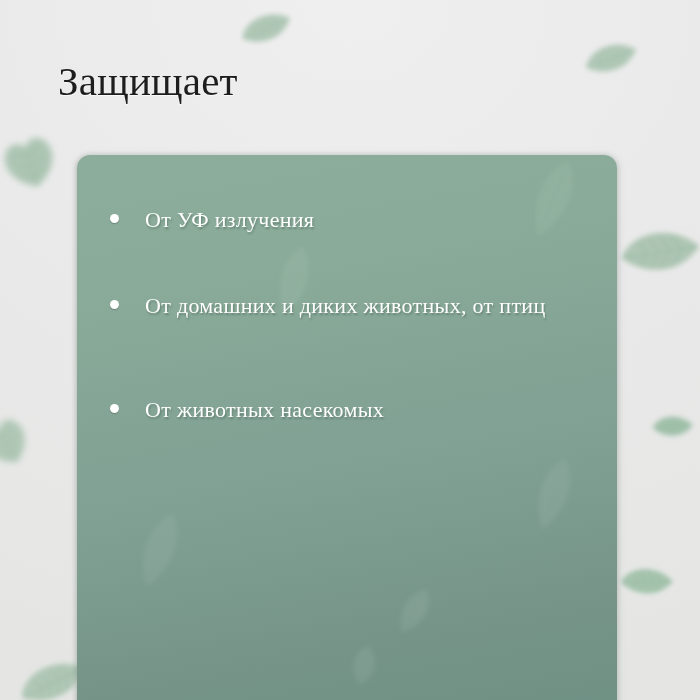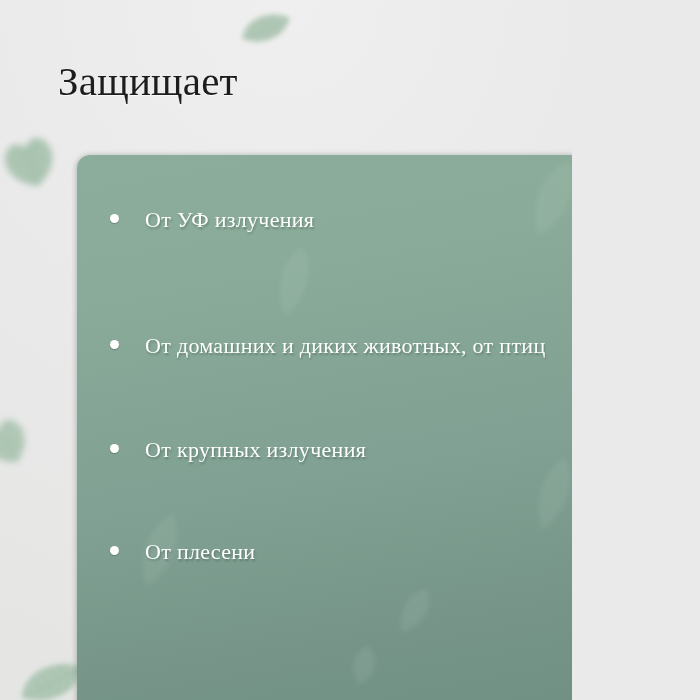--- a/index.html
+++ b/index.html
@@ -9,21 +9,21 @@
     overflow:hidden;
   }
 
   body {
     font-family:"Liberation Serif", "DejaVu Serif", serif;
     background:#eaeaea;
   }
 
   #slide {
     position:relative;
-    width:572px;
+    width:700px;
     height:700px;
     background:
       radial-gradient(120% 100% at 50% 0%, #efefef 0%, #e9e9e9 55%, #e5e6e4 100%);
     overflow:hidden;
   }
 
   
   .leaf-layer {
     position:absolute;
     inset:0;
@@ -101,21 +101,21 @@
   .btext {
     color:#ffffff;
     font-size:22px;
     line-height:46px;
     letter-spacing:0.3px;
     max-width:432px;
     text-shadow:1px 2px 2px rgba(62,86,75,0.45);
   }
 
   .b1 { margin-top:0px;  }
-  .b2 { margin-top:80px; }
+  .b2 { margin-top:40px; }
   .b3 { margin-top:58px; }
   .b4 { margin-top:56px; }
 </style>
 </head>
 <body>
 
 <div id="slide">
 
   <div class="leaf-layer" id="leaf-layer">
       <div class="leaf" style="left: 243px; top: 5px; width: 44px; height: 46px; transform: rotate(25deg); filter: blur(2.6px); opacity: 0.85;">
@@ -294,23 +294,19 @@
         <span class="btext">От УФ излучения</span>
       </div>
 
       <div class="bullet b2">
         <span class="dot"></span>
         <span class="btext">От домашних и диких животных, от птиц</span>
       </div>
 
       <div class="bullet b3">
         <span class="dot"></span>
-        <span class="btext">От крупных излучения</span>
-      </div>
-
-      <div class="bullet b4">
-        <span class="dot"></span>
-        <span class="btext">От плесени</span>
-      </div>
+        <span class="btext">От животных насекомых</span>
+      </div>
+
 
     </div>
   </div>
 </div>
 
 </body></html>

